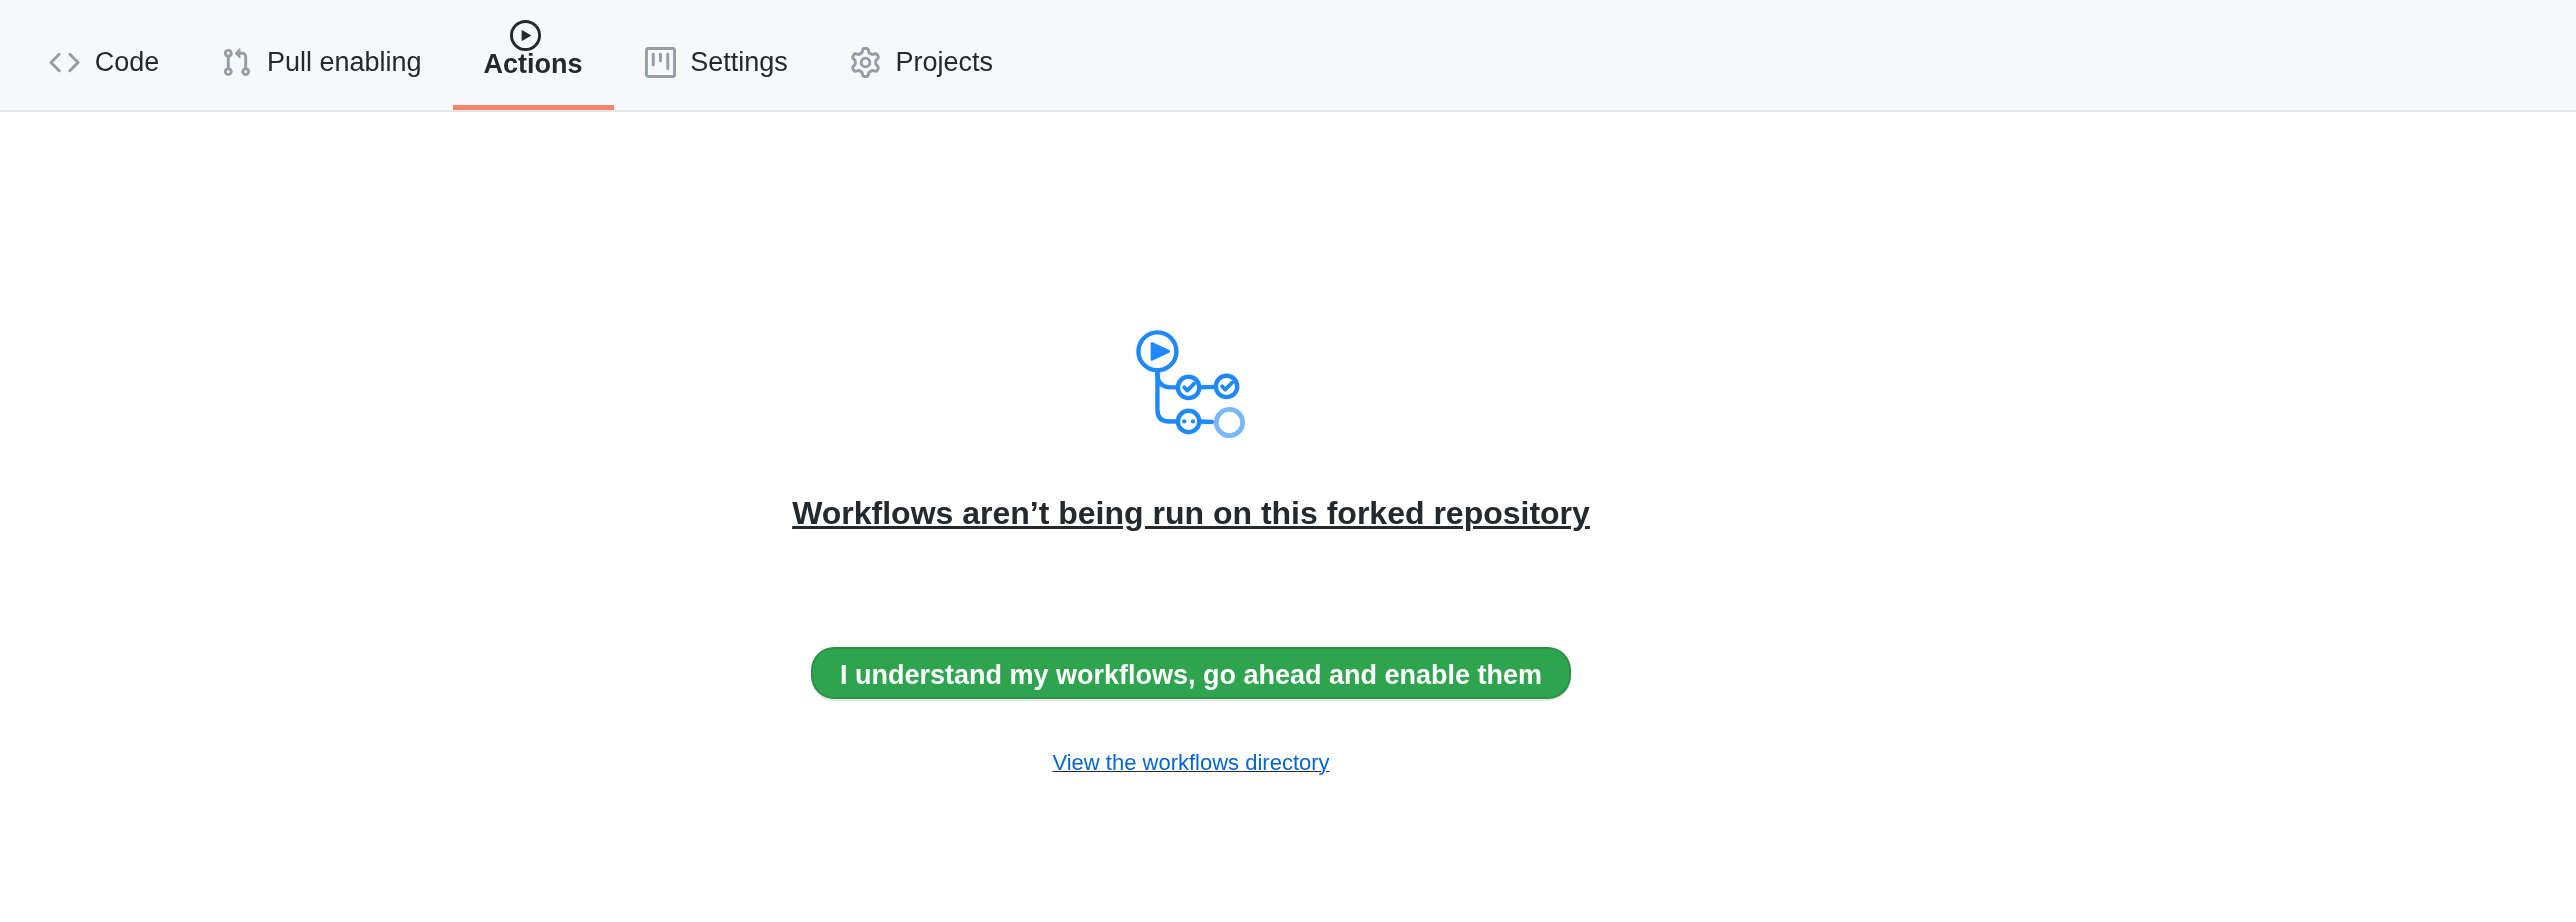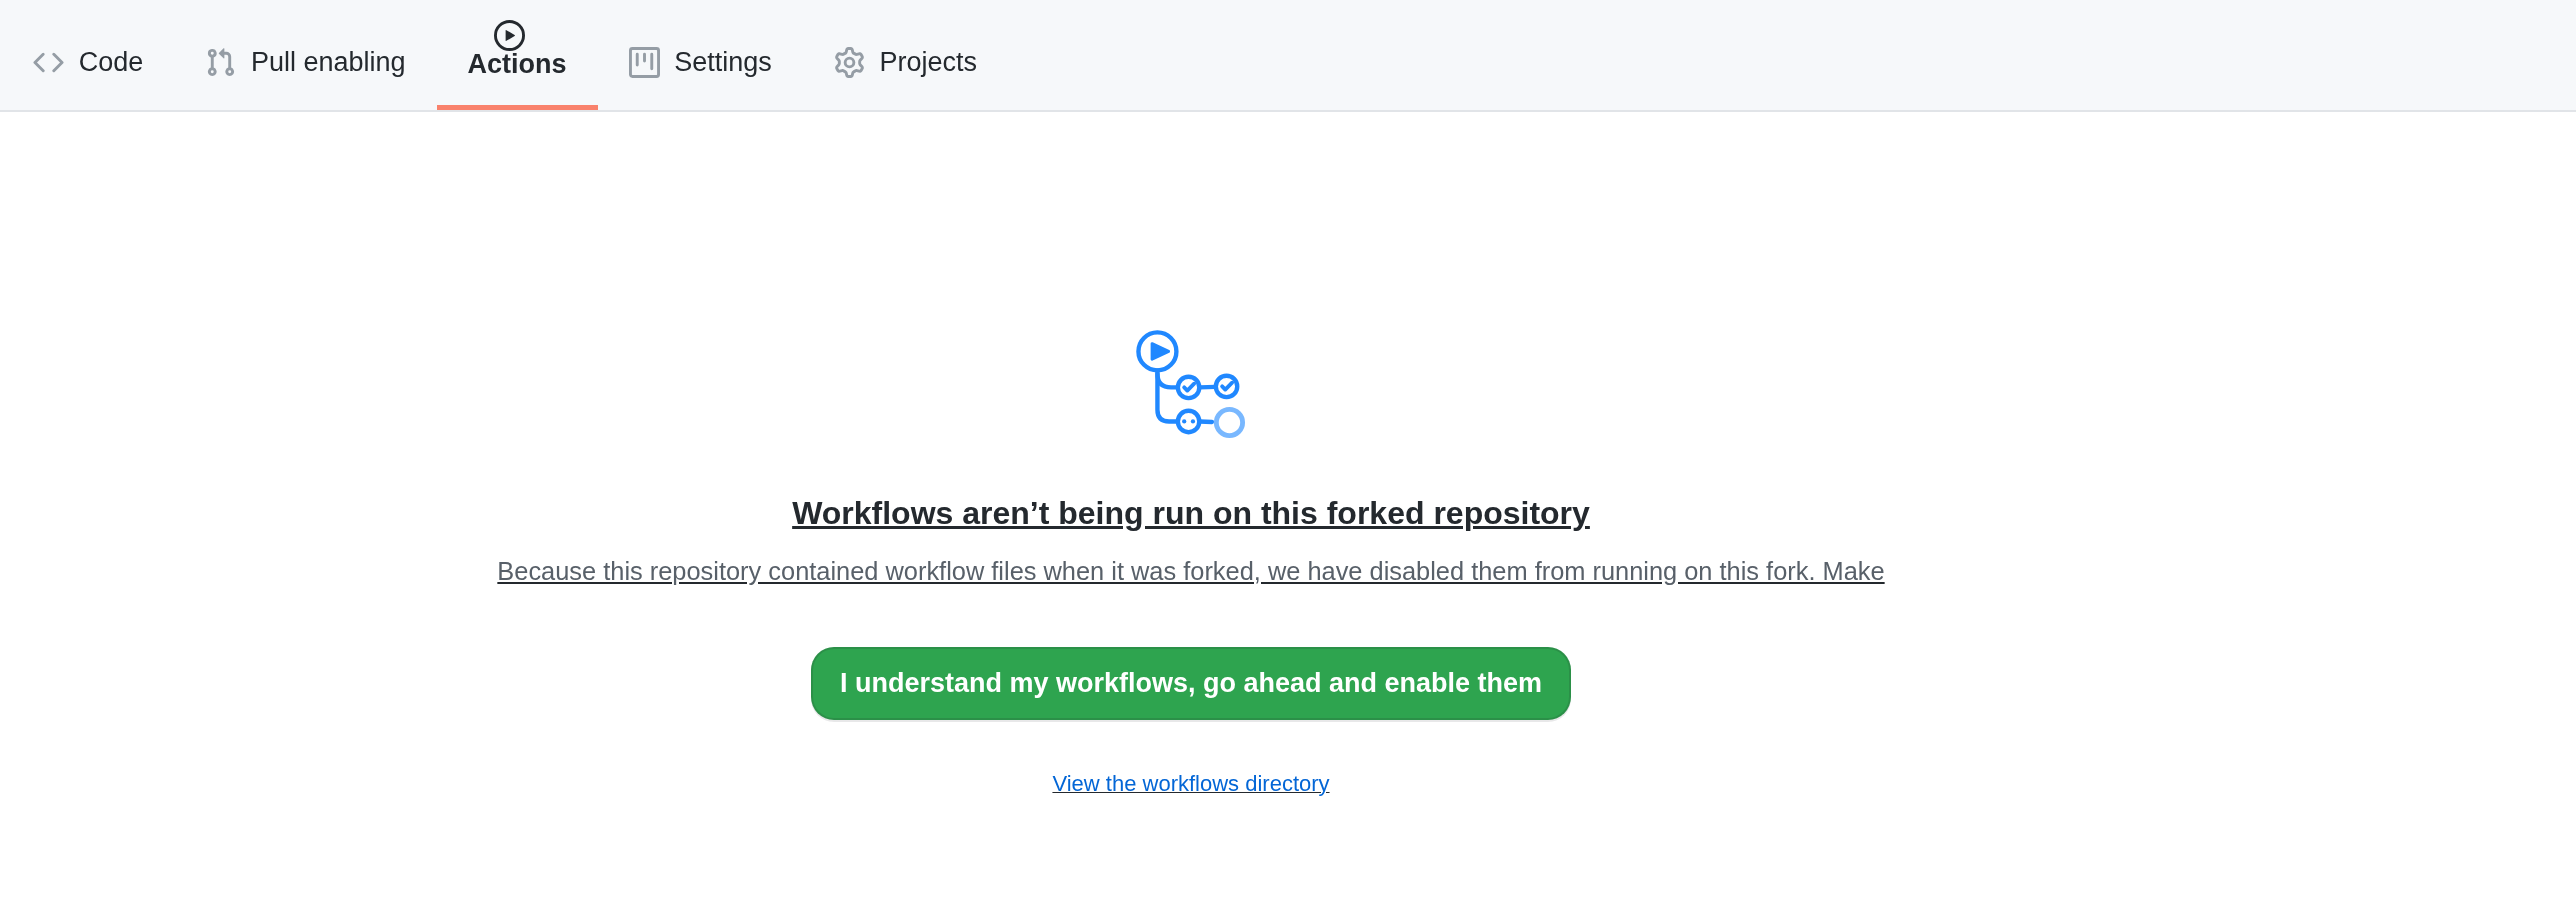--- a/index.html
+++ b/index.html
@@ -11,21 +11,21 @@
   }
 
   
   .tabnav {
     box-sizing: border-box;
     height: 112px;
     background: #f6f8fa;
     border-bottom: 2px solid #e1e4e8;
     display: flex;
     align-items: flex-end;
-    padding-left: 2px;
+    padding-left: 18px;
   }
   .tab {
     box-sizing: border-box;
     display: flex;
     align-items: center;
     height: 96px;
     padding: 5.9px 31px 0 31px;
     border-bottom: 5.9px solid transparent;
     font-size: 27px;
     line-height: 1;
@@ -57,21 +57,21 @@
   }
   .bs-desc {
     margin: 0 0 57px 0;
     font-size: 25.4px;
     line-height: 37px;
     color: #586069;
   }
   .bs-btn {
     display: inline-block;
     box-sizing: border-box;
-    height: 73px;
+    height: 52px;
     line-height: 53px;
     padding: 0 27px;
     font-family: inherit;
     font-size: 27px;
     font-weight: bold;
     color: #ffffff;
     background: #2ea44f;
     border: 2px solid rgba(27, 31, 35, 0.15);
     border-radius: 23px;
     box-shadow: 0 2px 0 rgba(27, 31, 35, 0.10);
@@ -161,21 +161,21 @@
       </g>
       <path d="M17.5 15 L34.5 23 L17.5 31 Z" fill="#2088ff" stroke="#2088ff" stroke-width="3" stroke-linejoin="round"></path>
       <circle cx="50.5" cy="95" r="2.2" fill="#2088ff"></circle>
       <circle cx="59.5" cy="95" r="2.2" fill="#2088ff"></circle>
     </svg>
   </span>
 
   <h3 class="bs-heading">Workflows aren’t being run on this forked repository</h3>
 
   <p class="bs-desc">
-    <span>Because this repository contained workflow files when it was forked, we have disabled them from running on this fork. Make</span><br>
+    <br>
   </p>
 
   <button class="bs-btn">I understand my workflows, go ahead and enable them</button>
 
   <div class="bs-link-row">
     <a class="bs-link">View the workflows directory</a>
   </div>
 
 </main>
 

